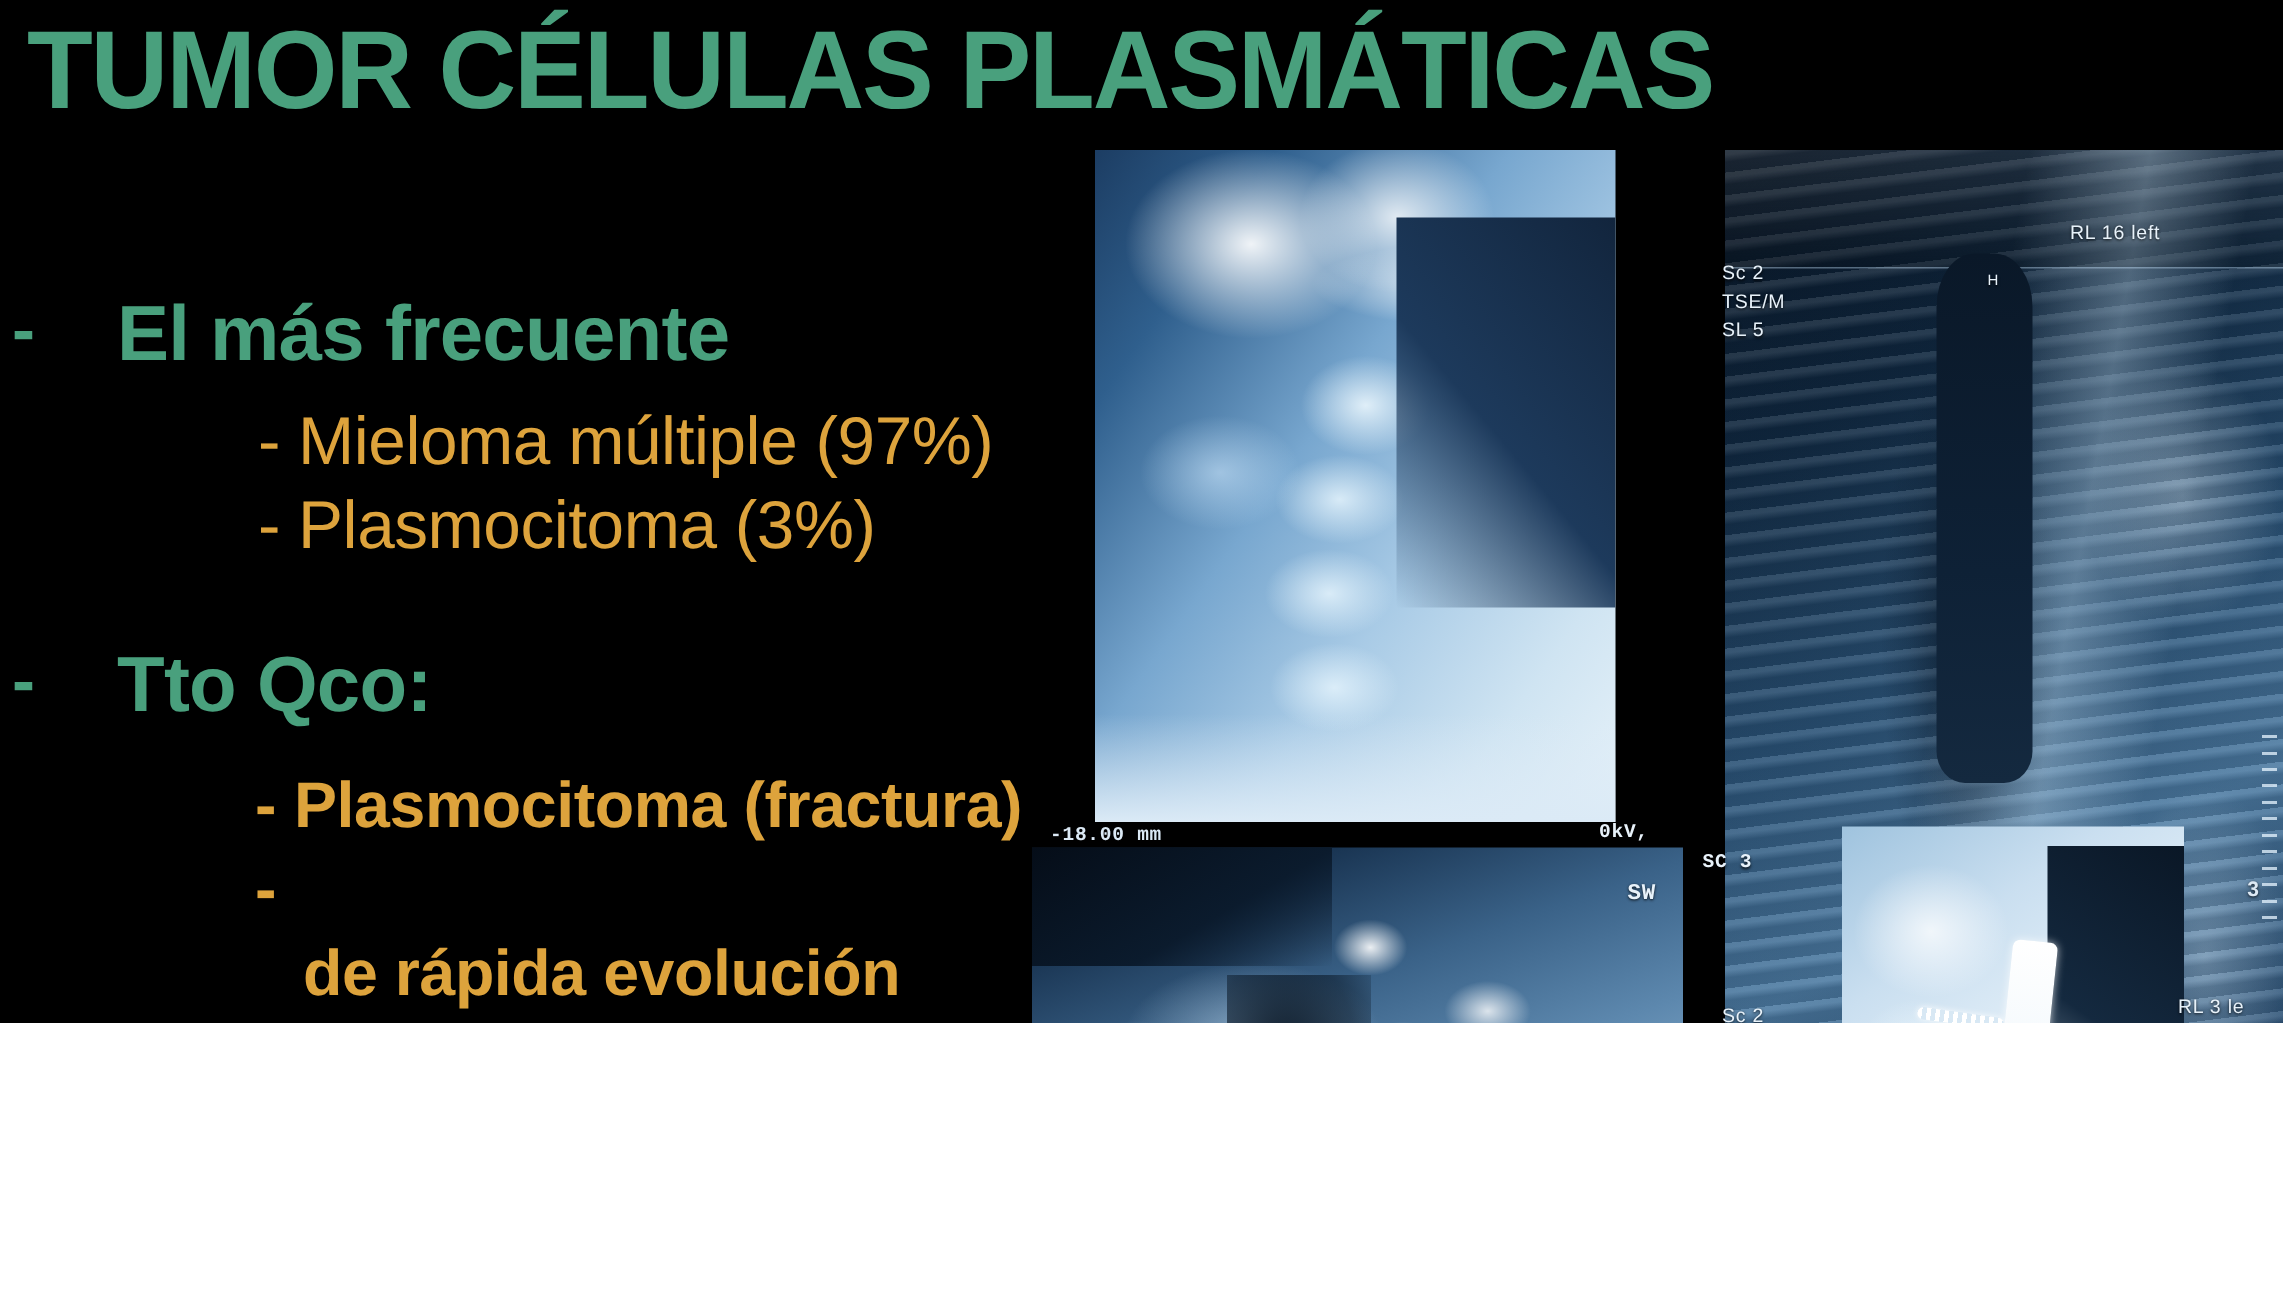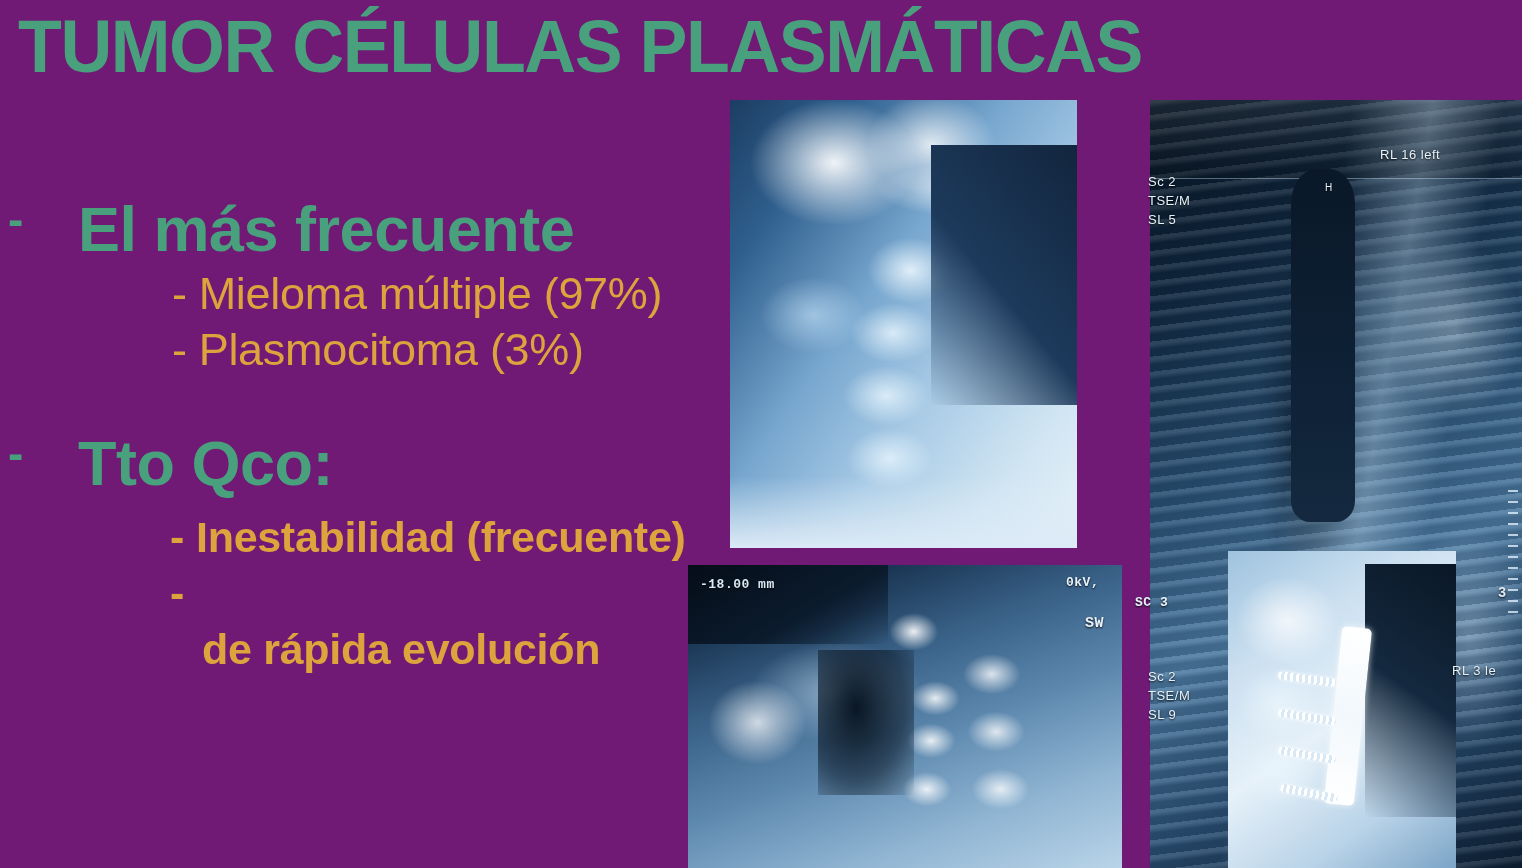--- a/index.html
+++ b/index.html
@@ -3,22 +3,22 @@
 <meta charset="utf-8">
 <style>
   html, body {
     margin: 0;
     padding: 0;
     background: #ffffff;
   }
   #slide {
     position: relative;
     width: 1522px;
-    height: 868px;
-    background: #701a75;
+    height: 682px;
+    background: #000000;
     overflow: hidden;
     font-family: "Liberation Sans", sans-serif;
   }
 
   
   #title {
     position: absolute;
     left: 18px;
     top: 8px;
     font-size: 74px;
@@ -41,21 +41,21 @@
     color: #49a07d;
     font-weight: 700;
     font-size: 46px;
     line-height: 1;
     width: 70px;
     flex: 0 0 70px;
   }
   .lvl1 {
     color: #49a07d;
     font-weight: 700;
-    font-size: 63px;
+    font-size: 52px;
     line-height: 1.05;
     letter-spacing: -0.5px;
     white-space: nowrap;
   }
 
   #b1 { left: 8px; top: 196px; }
   #b2 { left: 8px; top: 430px; }
 
   .sub-group { position: absolute; }
   .sub-line {
@@ -205,21 +205,20 @@
     font-size: 13px;
     line-height: 1.45;
     letter-spacing: 0.5px;
     text-shadow: 0 1px 2px rgba(0,0,0,0.85);
     white-space: pre;
     pointer-events: none;
   }
   .dicom.mono {
     font-family: "Liberation Mono", monospace;
     font-weight: 700;
-    margin-top: 28px;
   }
   .dicom.tiny { font-size: 15px; }
 
   #d-rl16   { left: 1380px; top: 146px; }
   #d-block1 { left: 1148px; top: 173px; }
   #d-h      { left: 1325px; top: 181px; font-size: 10px; letter-spacing: 1px; }
   #d-block2 { left: 1148px; top: 668px; }
   #d-rl3    { left: 1452px; top: 662px; }
   #d-ct-left{ left: 700px; top: 548px; color: #dbe9f5; }
   #d-ct-r1  { left: 1066px; top: 546px; }
@@ -263,21 +262,21 @@
     </div>
   </div>
 
   <div class="bullet-row" id="b2">
     <span class="dash">-</span>
     <span class="lvl1">Tto Qco:</span>
   </div>
   <div class="sub-group" id="sub2">
     <div class="sub-line">
       <span class="sub-dash">-</span>
-      <span>Inestabilidad (frecuente)</span>
+      <span>Plasmocitoma (fractura)</span>
     </div>
     <div class="sub-line">
       <span class="sub-dash">-</span>
     </div>
     <div class="sub-line indent">
       <span>de rápida evolución</span>
     </div>
   </div>
 
   <div class="img-panel" id="ct-sagittal">

